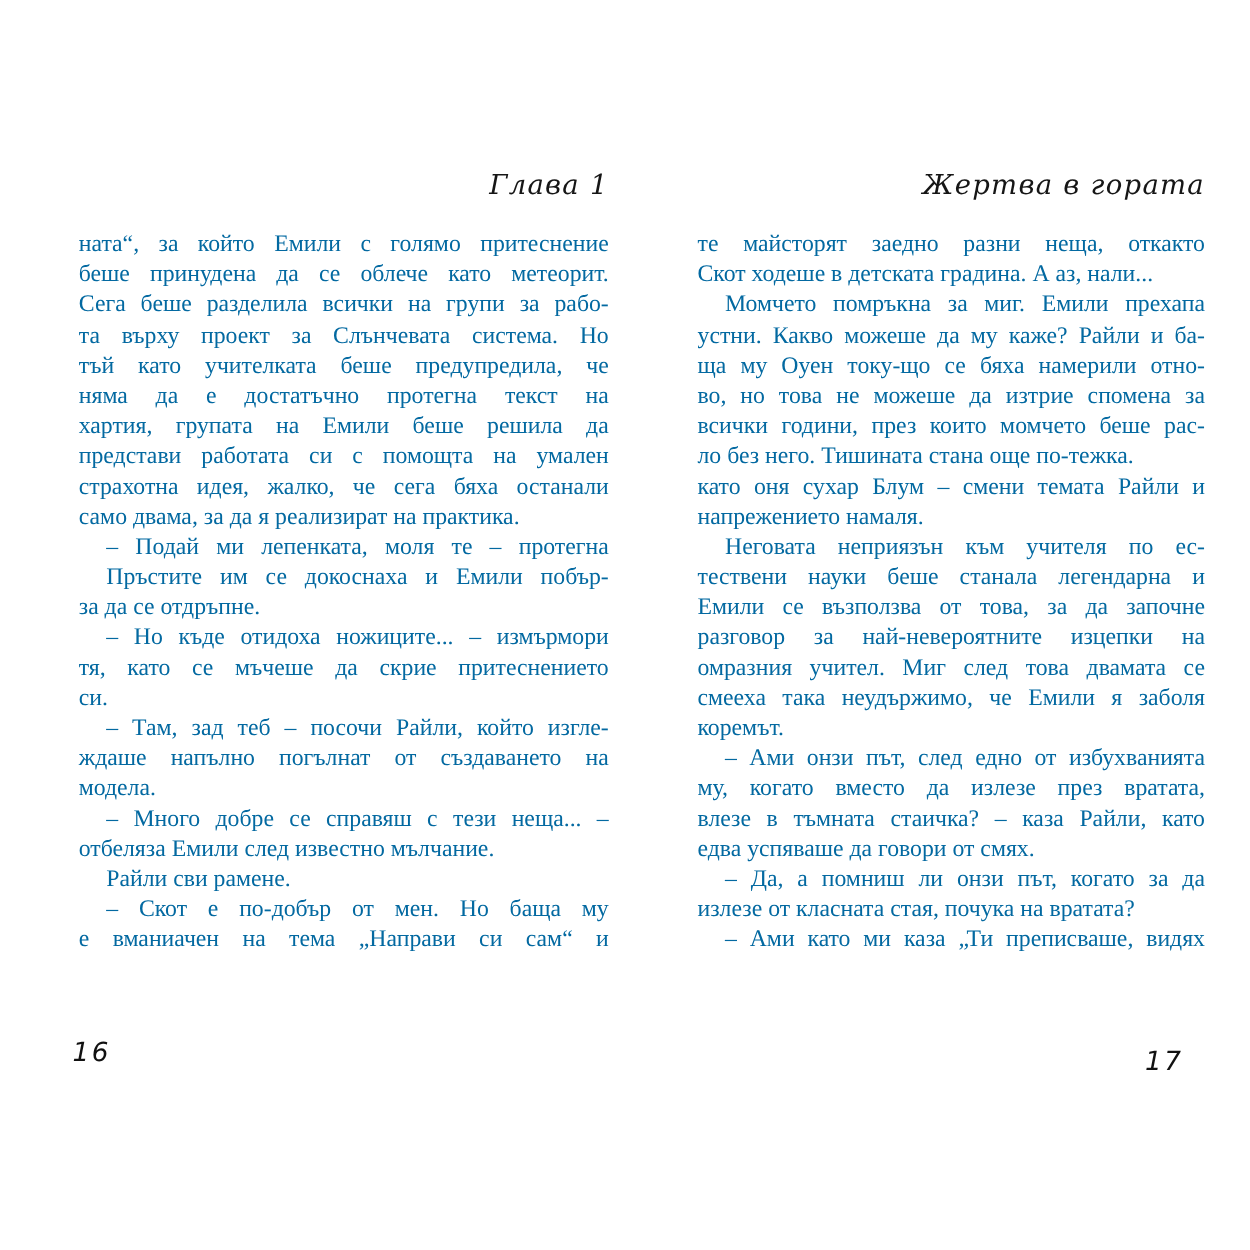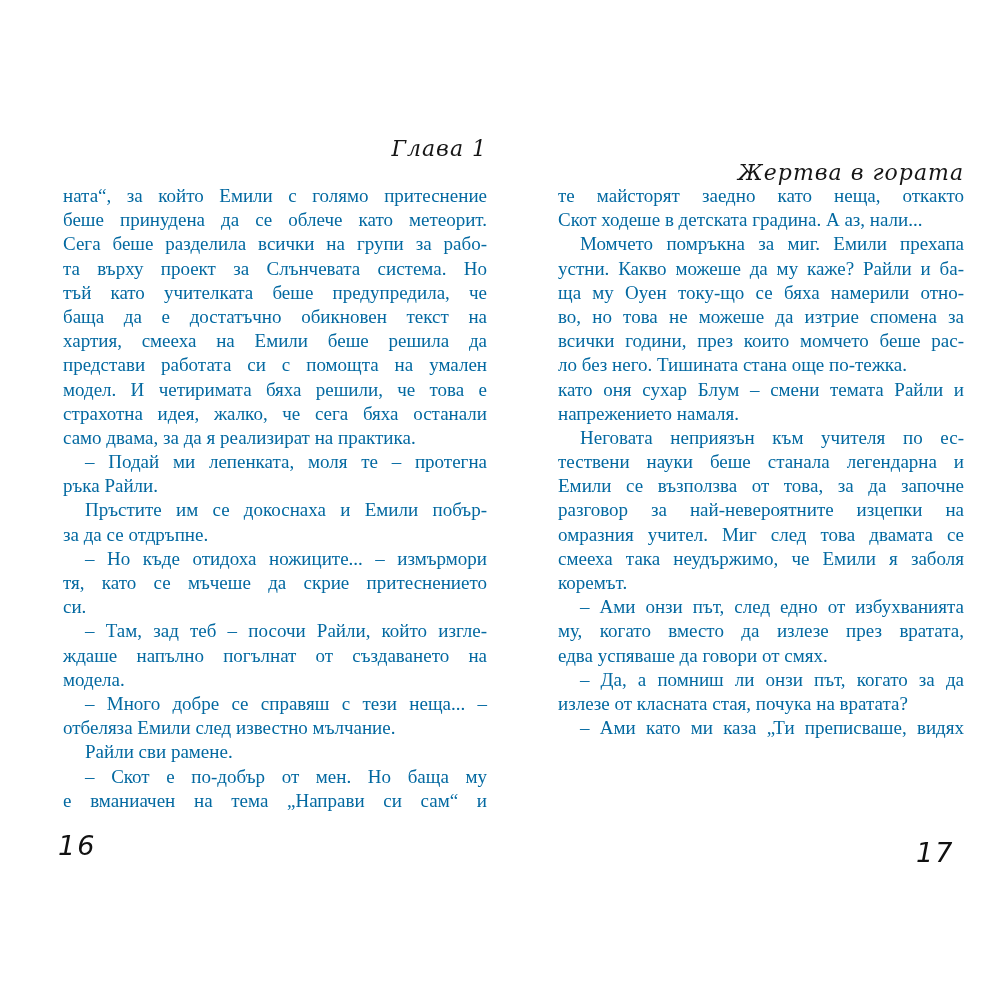--- a/index.html
+++ b/index.html
@@ -22,21 +22,21 @@
     height: 34px;
     text-align: right;
     font-family: "DejaVu Serif", serif;
     font-style: italic;
     font-size: 22px;
     letter-spacing: 1px;
     color: #161616;
     white-space: nowrap;
   }
   .page-header.left  { left: 63px;  width: 424px; }
-  .page-header.right { left: 558px; width: 406px; margin-top: 24px; }
+  .page-header.right { left: 558px; width: 406px; }
   .page-body {
     position: absolute;
     top: 184px;
     font-size: 19px;
     line-height: 24.2px;
     color: #0369a1;
   }
   .page-body.left  { left: 63px;  width: 424px; }
   .page-body.right { left: 558px; width: 406px; }
   .line {
@@ -45,21 +45,21 @@
     white-space: normal;
     height: 24.2px;
     overflow: visible;
   }
   .line.indent { padding-left: 22px; }
   .line.no-justify { text-align-last: left; }
   .page-number {
     position: absolute;
     font-family: "DejaVu Sans", sans-serif;
     font-style: italic;
-    font-size: 27px;
+    font-size: 21px;
     letter-spacing: 2px;
     color: #111111;
   }
   .page-number.left  { left: 58px;  top: 830px; }
   .page-number.right { left: 916px; top: 837px; }
 </style>
 </head>
 <body>
 
 <div class="spread">
@@ -68,64 +68,63 @@
 
   <div class="page-header right">Жертва в гората</div>
 
   <div class="page-body left">
 
   <div class="line">ната“, за който Емили с голямо притеснение</div>
       <div class="line">беше принудена да се облече като метеорит.</div>
       <div class="line">Сега беше разделила всички на групи за рабо-</div>
       <div class="line">та върху проект за Слънчевата система. Но</div>
       <div class="line">тъй като учителката беше предупредила, че</div>
-      <div class="line">баща да е достатъчно обикновен текст на</div>
-      <div class="line">хартия, смееха на Емили беше решила да</div>
+      <div class="line">няма да е достатъчно протегна текст на</div>
+      <div class="line">хартия, групата на Емили беше решила да</div>
       <div class="line">представи работата си с помощта на умален</div>
-      <div class="line">модел. И четиримата бяха решили, че това е</div>
       <div class="line">страхотна идея, жалко, че сега бяха останали</div>
       <div class="line no-justify">само двама, за да я реализират на практика.</div>
       <div class="line indent">– Подай ми лепенката, моля те – протегна</div>
-      <div class="line no-justify">ръка Райли.</div>
       <div class="line indent">Пръстите им се докоснаха и Емили побър-</div>
       <div class="line no-justify">за да се отдръпне.</div>
       <div class="line indent">– Но къде отидоха ножиците... – измърмори</div>
       <div class="line">тя, като се мъчеше да скрие притеснението</div>
       <div class="line no-justify">си.</div>
       <div class="line indent">– Там, зад теб – посочи Райли, който изгле-</div>
       <div class="line">ждаше напълно погълнат от създаването на</div>
       <div class="line no-justify">модела.</div>
       <div class="line indent">– Много добре се справяш с тези неща... –</div>
       <div class="line no-justify">отбеляза Емили след известно мълчание.</div>
       <div class="line indent no-justify">Райли сви рамене.</div>
       <div class="line indent">– Скот е по-добър от мен. Но баща му</div>
       <div class="line">е вманиачен на тема „Направи си сам“ и</div>
     </div>
 
   <div class="page-body right">
 
-  <div class="line">те майсторят заедно като неща, откакто</div>
+  <div class="line">те майсторят заедно разни неща, откакто</div>
       <div class="line no-justify">Скот ходеше в детската градина. А аз, нали...</div>
       <div class="line indent">Момчето помръкна за миг. Емили прехапа</div>
       <div class="line">устни. Какво можеше да му каже? Райли и ба-</div>
       <div class="line">ща му Оуен току-що се бяха намерили отно-</div>
       <div class="line">во, но това не можеше да изтрие спомена за</div>
       <div class="line">всички години, през които момчето беше рас-</div>
       <div class="line no-justify">ло без него. Тишината стана още по-тежка.</div>
       <div class="line">като оня сухар Блум – смени темата Райли и</div>
       <div class="line no-justify">напрежението намаля.</div>
       <div class="line indent">Неговата неприязън към учителя по ес-</div>
       <div class="line">тествени науки беше станала легендарна и</div>
       <div class="line">Емили се възползва от това, за да започне</div>
       <div class="line">разговор за най-невероятните изцепки на</div>
       <div class="line">омразния учител. Миг след това двамата се</div>
       <div class="line">смееха така неудържимо, че Емили я заболя</div>
       <div class="line no-justify">коремът.</div>
       <div class="line indent">– Ами онзи път, след едно от избухванията</div>
       <div class="line">му, когато вместо да излезе през вратата,</div>
+      <div class="line">влезе в тъмната стаичка? – каза Райли, като</div>
       <div class="line no-justify">едва успяваше да говори от смях.</div>
       <div class="line indent">– Да, а помниш ли онзи път, когато за да</div>
       <div class="line no-justify">излезе от класната стая, почука на вратата?</div>
       <div class="line indent">– Ами като ми каза „Ти преписваше, видях</div>
     </div>
 
   <div class="page-number left">16</div>
 
   <div class="page-number right">17</div>
 

